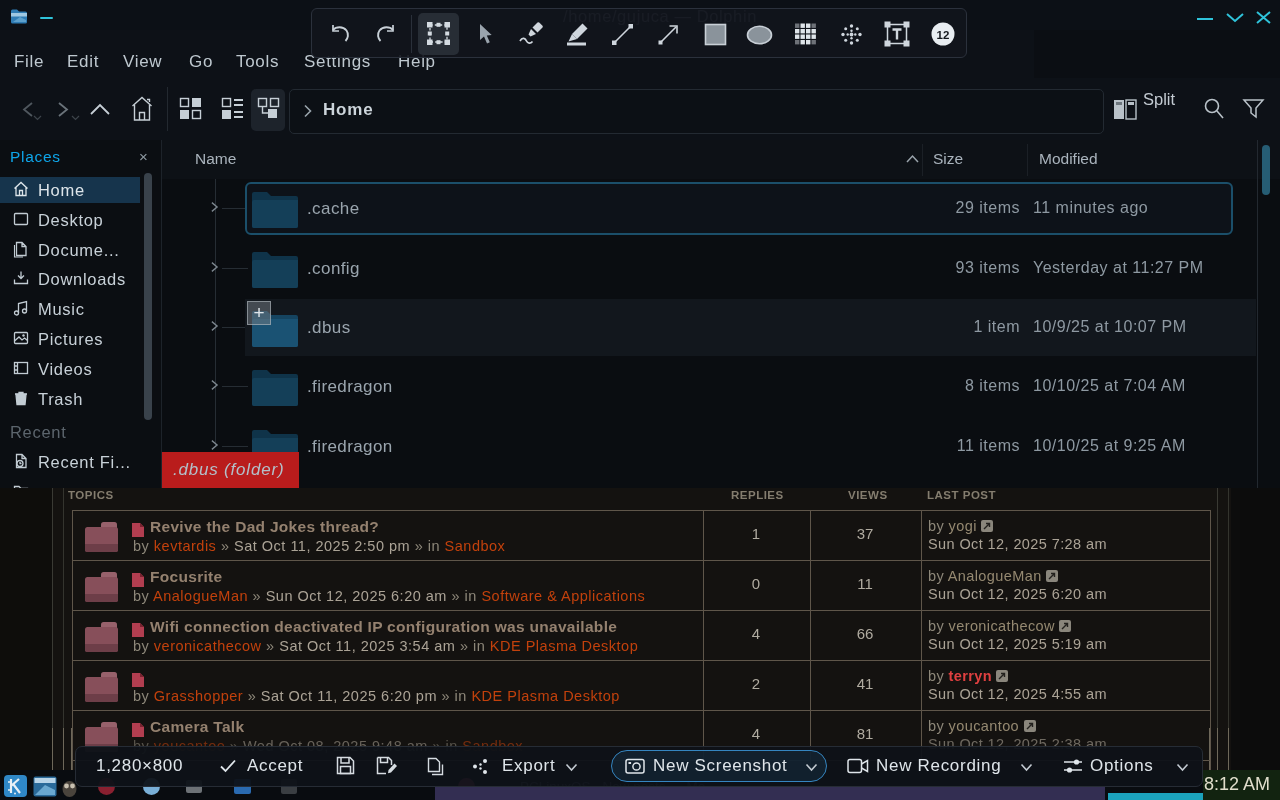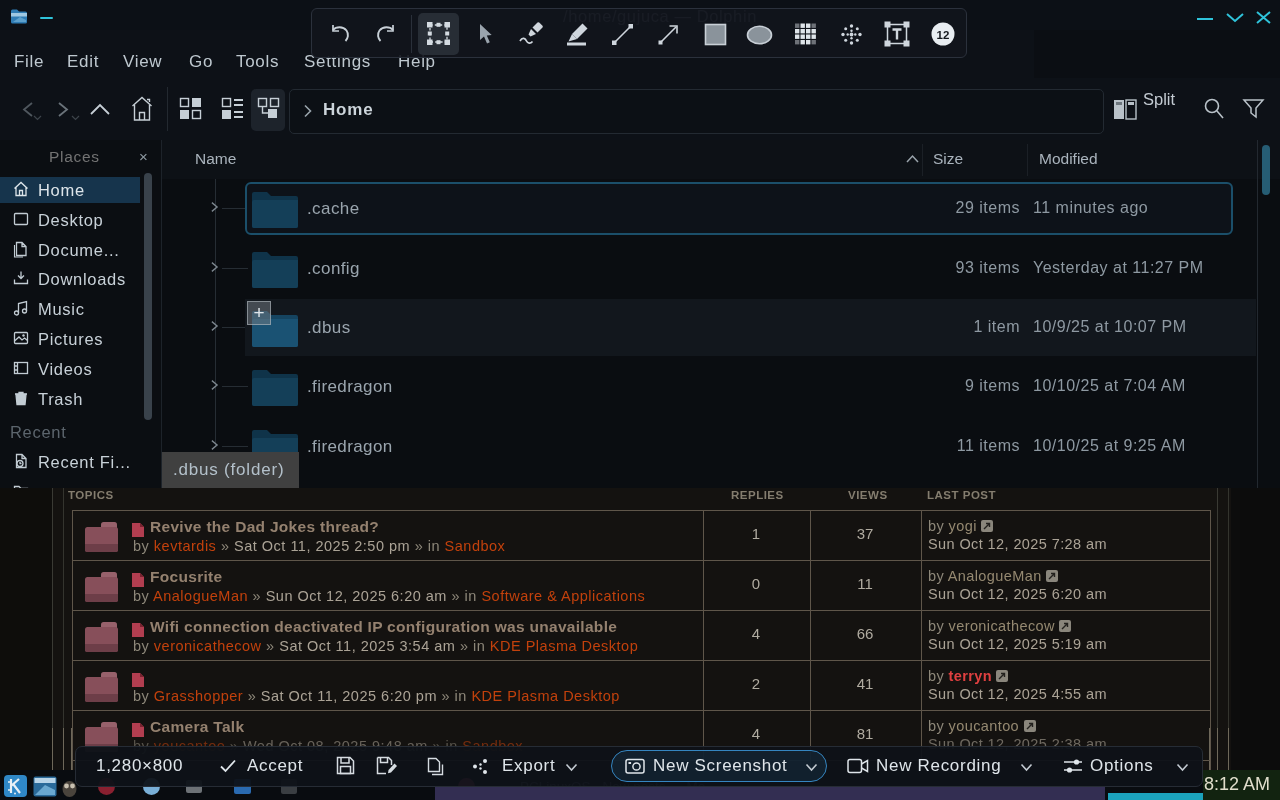--- a/index.html
+++ b/index.html
@@ -44,22 +44,22 @@
   .num{position:absolute;font-size:15px;color:#b0aba0;text-align:center;width:100px;}
   
   #annot{left:311px;top:8px;width:656px;height:50px;background:rgba(17,21,28,0.92);
     border:1px solid #2b313c;border-radius:6px;box-sizing:border-box;}
   #bottombar{left:75px;top:746px;width:1128px;height:41px;background:rgba(14,18,24,0.95);
     border:1px solid #262c35;border-radius:7px;box-sizing:border-box;color:#dfe5ea;font-size:17px;letter-spacing:0.7px;}
   #taskbar{left:0;top:770px;width:1280px;height:30px;background:#090c10;}
   #clockcorner{left:1203px;top:770px;width:77px;height:30px;background:#122310;}
   #centertip{left:408px;top:356px;width:465px;height:82px;background:rgba(10,17,24,0.96);
     border-radius:20px;color:#dce8ee;font-size:24px;font-weight:bold;text-align:center;line-height:92px;}
-  #statustip{left:162px;top:452px;width:137px;height:36px;background:#404040;
-    color:#b3c0ca;font-size:17px;letter-spacing:0.8px;line-height:36px;}
+  #statustip{left:162px;top:452px;width:137px;height:36px;background:#b91c1c;
+    color:#b3c0ca;font-size:17px;letter-spacing:0.8px;line-height:36px;font-style:italic;}
 </style>
 </head>
 <body>
 <div id="screen">
 
   <div id="titlebar" class="abs">
     <div class="abs" style="left:390px;top:7px;width:540px;text-align:center;color:#6b7680;font-size:16.5px;letter-spacing:0.6px;">/home/gujuca — Dolphin</div>
     <svg class="abs" style="left:10px;top:8px;" width="18" height="17" viewBox="0 0 18 17">
         <path d="M1 3 Q1 1.5 2.5 1.5 H7 L9 3.5 H15.5 Q17 3.5 17 5 V14 Q17 15.5 15.5 15.5 H2.5 Q1 15.5 1 14 Z" fill="#2f7cb4"></path>
         <rect x="1" y="5" width="16" height="3.5" fill="#9fc8e2"></rect>
@@ -152,21 +152,21 @@
     <span class="abs" style="left:771px;top:10px;">Size</span>
     <span class="abs" style="left:877px;top:10px;">Modified</span>
     <svg class="abs" style="left:743px;top:14px;" width="15" height="10" viewBox="0 0 15 10" fill="none">
         <path d="M2 8 L7.5 2 L13 8" stroke="#9aa4ac" stroke-width="1.5"></path>
       </svg>
     <div class="abs" style="left:760px;top:4px;width:1px;height:32px;background:#1b2026;"></div>
     <div class="abs" style="left:865px;top:4px;width:1px;height:32px;background:#1b2026;"></div>
   </div>
 
   <div id="places" class="abs">
-    <div class="abs" style="left:10px;top:8px;color:#737373;font-size:15.5px;margin-left:39px;">Places</div>
+    <div class="abs" style="left:10px;top:8px;color:#0ea5e9;font-size:15.5px;">Places</div>
     <div class="abs" style="left:139px;top:8px;color:#8f9ba3;font-size:15px;">×</div>
     <div class="abs" style="left:0px;top:37px;width:140px;height:26px;background:#16344c;"></div>
     <div class="prow" style="top:38px;color:#dde5ea;">
       <svg class="ic" width="18" height="18" viewBox="0 0 18 18" fill="none" stroke="#dde5ea" stroke-width="1.3">
           <path d="M2.5 8.5 L9 2.5 L15.5 8.5 M4 7.5 V15.5 H14 V7.5 M7.5 15.5 V10.5 H10.5 V15.5"></path>
         </svg>
       <span class="tx">Home</span>
       </div>
     <div class="prow" style="top:68px;">
       <svg class="ic" width="18" height="18" viewBox="0 0 18 18" fill="none" stroke="#c2ccd3" stroke-width="1.3">
@@ -290,21 +290,21 @@
 
     <div class="fname" style="top:20px;">.cache</div>
     <div class="fname" style="top:80px;">.config</div>
     <div class="fname" style="top:139px;">.dbus</div>
     <div class="fname" style="top:198px;">.firedragon</div>
     <div class="fname" style="top:258px;">.firedragon</div>
 
     <div class="abs fsz" style="top:20px;">29 items</div>
     <div class="abs fsz" style="top:80px;">93 items</div>
     <div class="abs fsz" style="top:139px;">1 item</div>
-    <div class="abs fsz" style="top:198px;">9 items</div>
+    <div class="abs fsz" style="top:198px;">8 items</div>
     <div class="abs fsz" style="top:258px;">11 items</div>
 
     <div class="fdate" style="top:20px;">11 minutes ago</div>
     <div class="fdate" style="top:80px;">Yesterday at 11:27 PM</div>
     <div class="fdate" style="top:139px;">10/9/25 at 10:07 PM</div>
     <div class="fdate" style="top:198px;">10/10/25 at 7:04 AM</div>
     <div class="fdate" style="top:258px;">10/10/25 at 9:25 AM</div>
   </div>
   <div class="abs" style="left:1257px;top:140px;width:1px;height:348px;background:#232930;"></div>
   <div class="abs" style="left:1262px;top:145px;width:8px;height:50px;background:#265d74;border-radius:4px;"></div>

